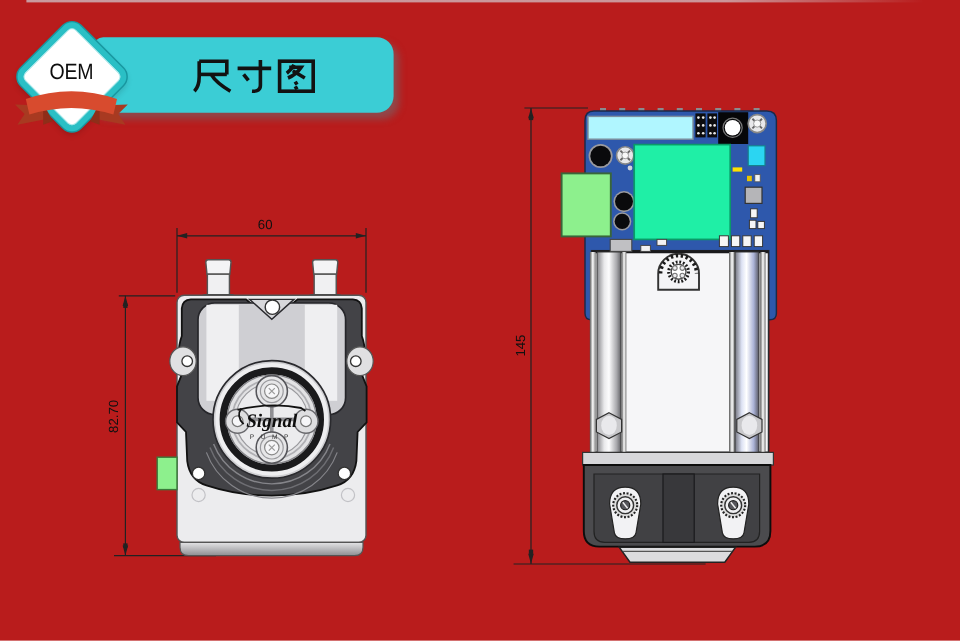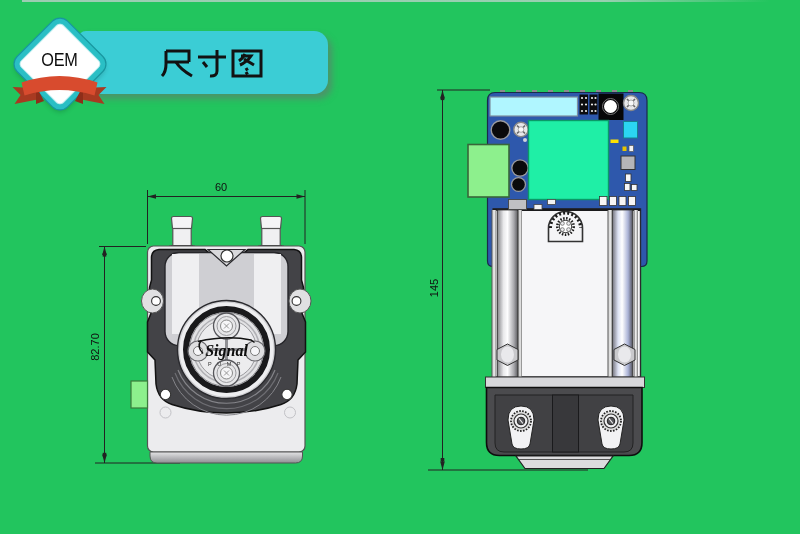--- a/index.html
+++ b/index.html
@@ -1,16 +1,16 @@
 <!DOCTYPE html>
 <html><head>
 <meta charset="utf-8">
 <style>
 html,body{margin:0;padding:0;background:#fff;}
-#page{position:relative;width:800px;height:534px;background:#22c55e;overflow:hidden;font-family:"Liberation Sans",sans-serif;}
+#page{position:relative;width:800px;height:534px;background:#b91c1c;overflow:hidden;font-family:"Liberation Sans",sans-serif;}
 #topline{position:absolute;left:22px;top:0;width:748px;height:1.5px;background:linear-gradient(90deg,rgba(208,208,214,.7),rgba(214,214,220,.65) 78%,rgba(224,224,230,0));}
 #banner{position:absolute;left:78px;top:31px;width:250px;height:63px;background:#3bcdd5;border-radius:8px 14px 14px 8px;box-shadow:4px 5px 6px rgba(110,110,115,.55);}
 #diamond{position:absolute;left:24.5px;top:28.5px;width:60px;height:60px;background:#fff;border:5px solid #2abfc5;border-radius:10px;transform:rotate(45deg);box-shadow:0 0 0 1.2px #1897a0, inset 0 0 0 0.8px #a8e8ea, 2px 2px 5px rgba(0,0,0,.18);}
 #oem{position:absolute;left:24px;top:49px;width:71px;text-align:center;font-size:18.5px;letter-spacing:-0.3px;color:#0d0d0d;transform:scaleX(.88);}
 svg{position:absolute;left:0;top:0;}
 </style>
 </head>
 <body>
 <div id="page">
   <div id="topline"></div>

